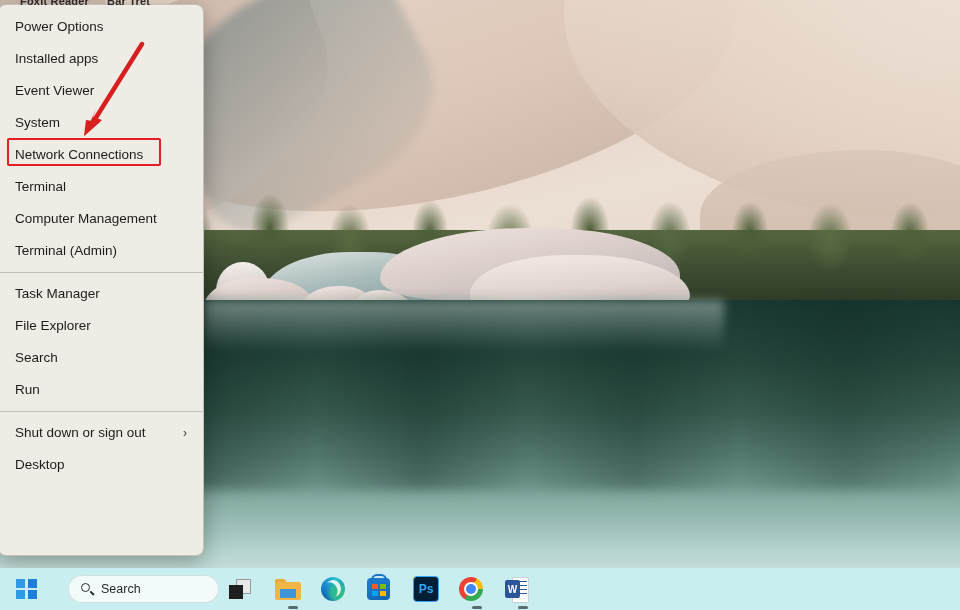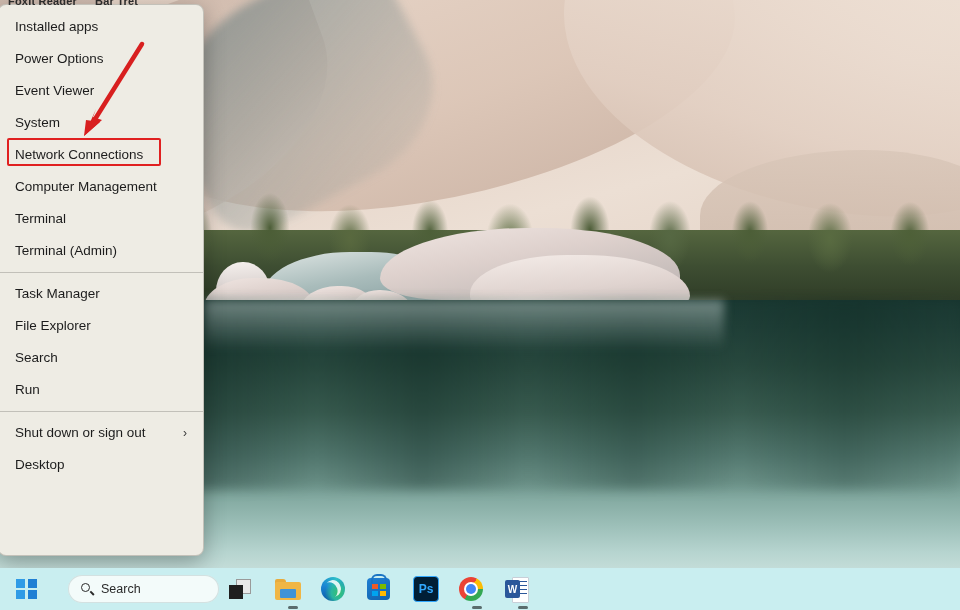--- a/index.html
+++ b/index.html
@@ -260,21 +260,21 @@
     top: 36px;
     width: 110px;
     height: 108px;
     z-index: 29;
     pointer-events: none;
   }
 
   
   #top-strip {
     position: absolute;
-    left: 0; top: 0;
+    left: 12px; top: 0;
     width: 240px; height: 8px;
     overflow: hidden;
     z-index: 28;
   }
   #top-strip .strip-text {
     position: absolute;
     top: -5px;
     font-size: 11px;
     color: #2b2b2b;
     font-weight: 600;
@@ -543,39 +543,39 @@
   </div>
 
   <div id="top-strip">
     <span class="strip-text t1">Foxit Reader</span>
     <span class="strip-text t2">Bar Tret</span>
   </div>
 
   <div id="winx-menu">
 
     <div class="menu-item">
+      <span class="label">Power Options</span>
+    </div>
+    <div class="menu-item">
       <span class="label">Installed apps</span>
     </div>
     <div class="menu-item">
-      <span class="label">Power Options</span>
-    </div>
-    <div class="menu-item">
       <span class="label">Event Viewer</span>
     </div>
     <div class="menu-item">
       <span class="label">System</span>
     </div>
     <div class="menu-item">
       <span class="label">Network Connections</span>
     </div>
     <div class="menu-item">
+      <span class="label">Terminal</span>
+    </div>
+    <div class="menu-item">
       <span class="label">Computer Management</span>
-    </div>
-    <div class="menu-item">
-      <span class="label">Terminal</span>
     </div>
     <div class="menu-item">
       <span class="label">Terminal (Admin)</span>
     </div>
 
     <div class="menu-sep"></div>
 
     <div class="menu-item">
       <span class="label">Task Manager</span>
     </div>

